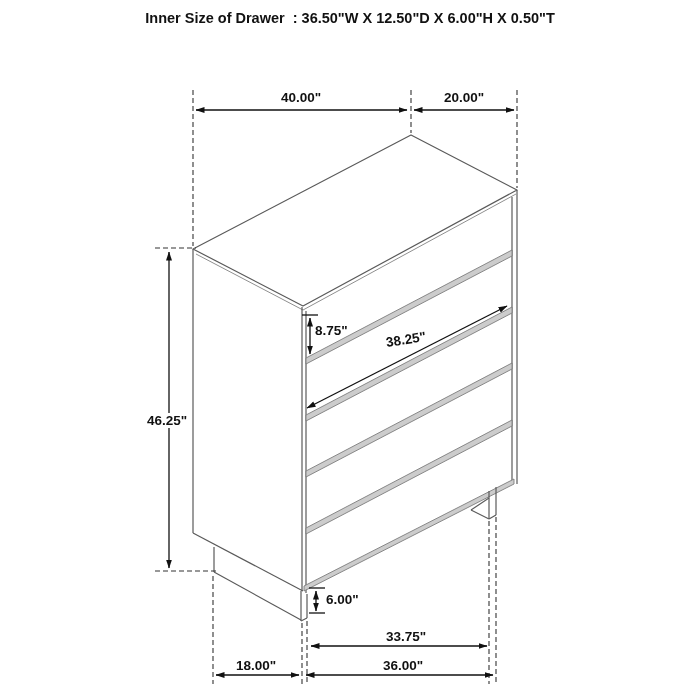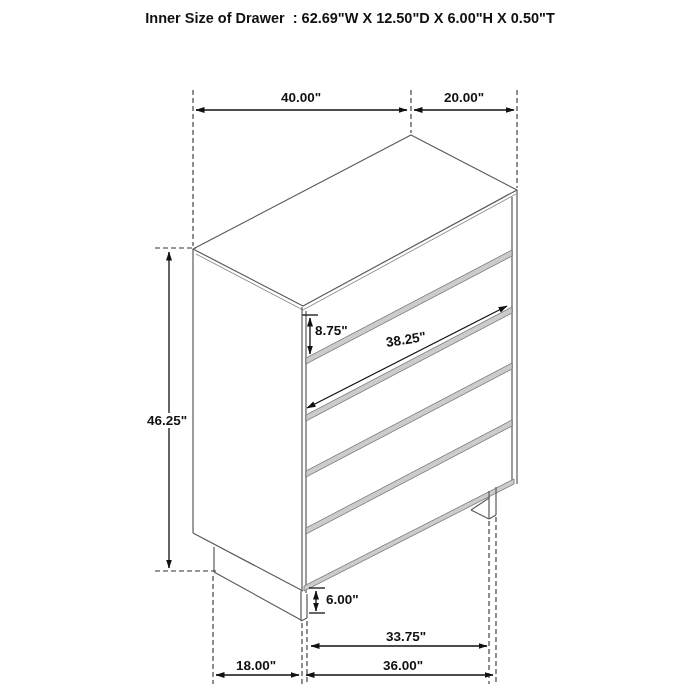--- a/index.html
+++ b/index.html
@@ -12,21 +12,21 @@
              text-align:center;line-height:15px;}
   .dim-label.left-align{text-align:left;}
   .on-line{background:#ffffff;padding:0 2px;}
   .rot{transform:rotate(-9deg);}
 </style>
 </head>
 <body>
 
 <div class="canvas">
 
-  <div class="title">Inner Size of Drawer  : 62.69"W X 12.50"D X 6.00"H X 0.50"T</div>
+  <div class="title">Inner Size of Drawer  : 36.50"W X 12.50"D X 6.00"H X 0.50"T</div>
 
   <svg width="700" height="700" viewBox="0 0 700 700">
     <defs>
       <marker id="ae" markerWidth="10" markerHeight="8" refX="8.5" refY="3" orient="auto" markerUnits="userSpaceOnUse">
         <path d="M0,0 L9,3 L0,6 Z" fill="#111"></path>
       </marker>
       <marker id="as" markerWidth="10" markerHeight="8" refX="0.5" refY="3" orient="auto" markerUnits="userSpaceOnUse">
         <path d="M9,0 L0,3 L9,6 Z" fill="#111"></path>
       </marker>
     </defs>

